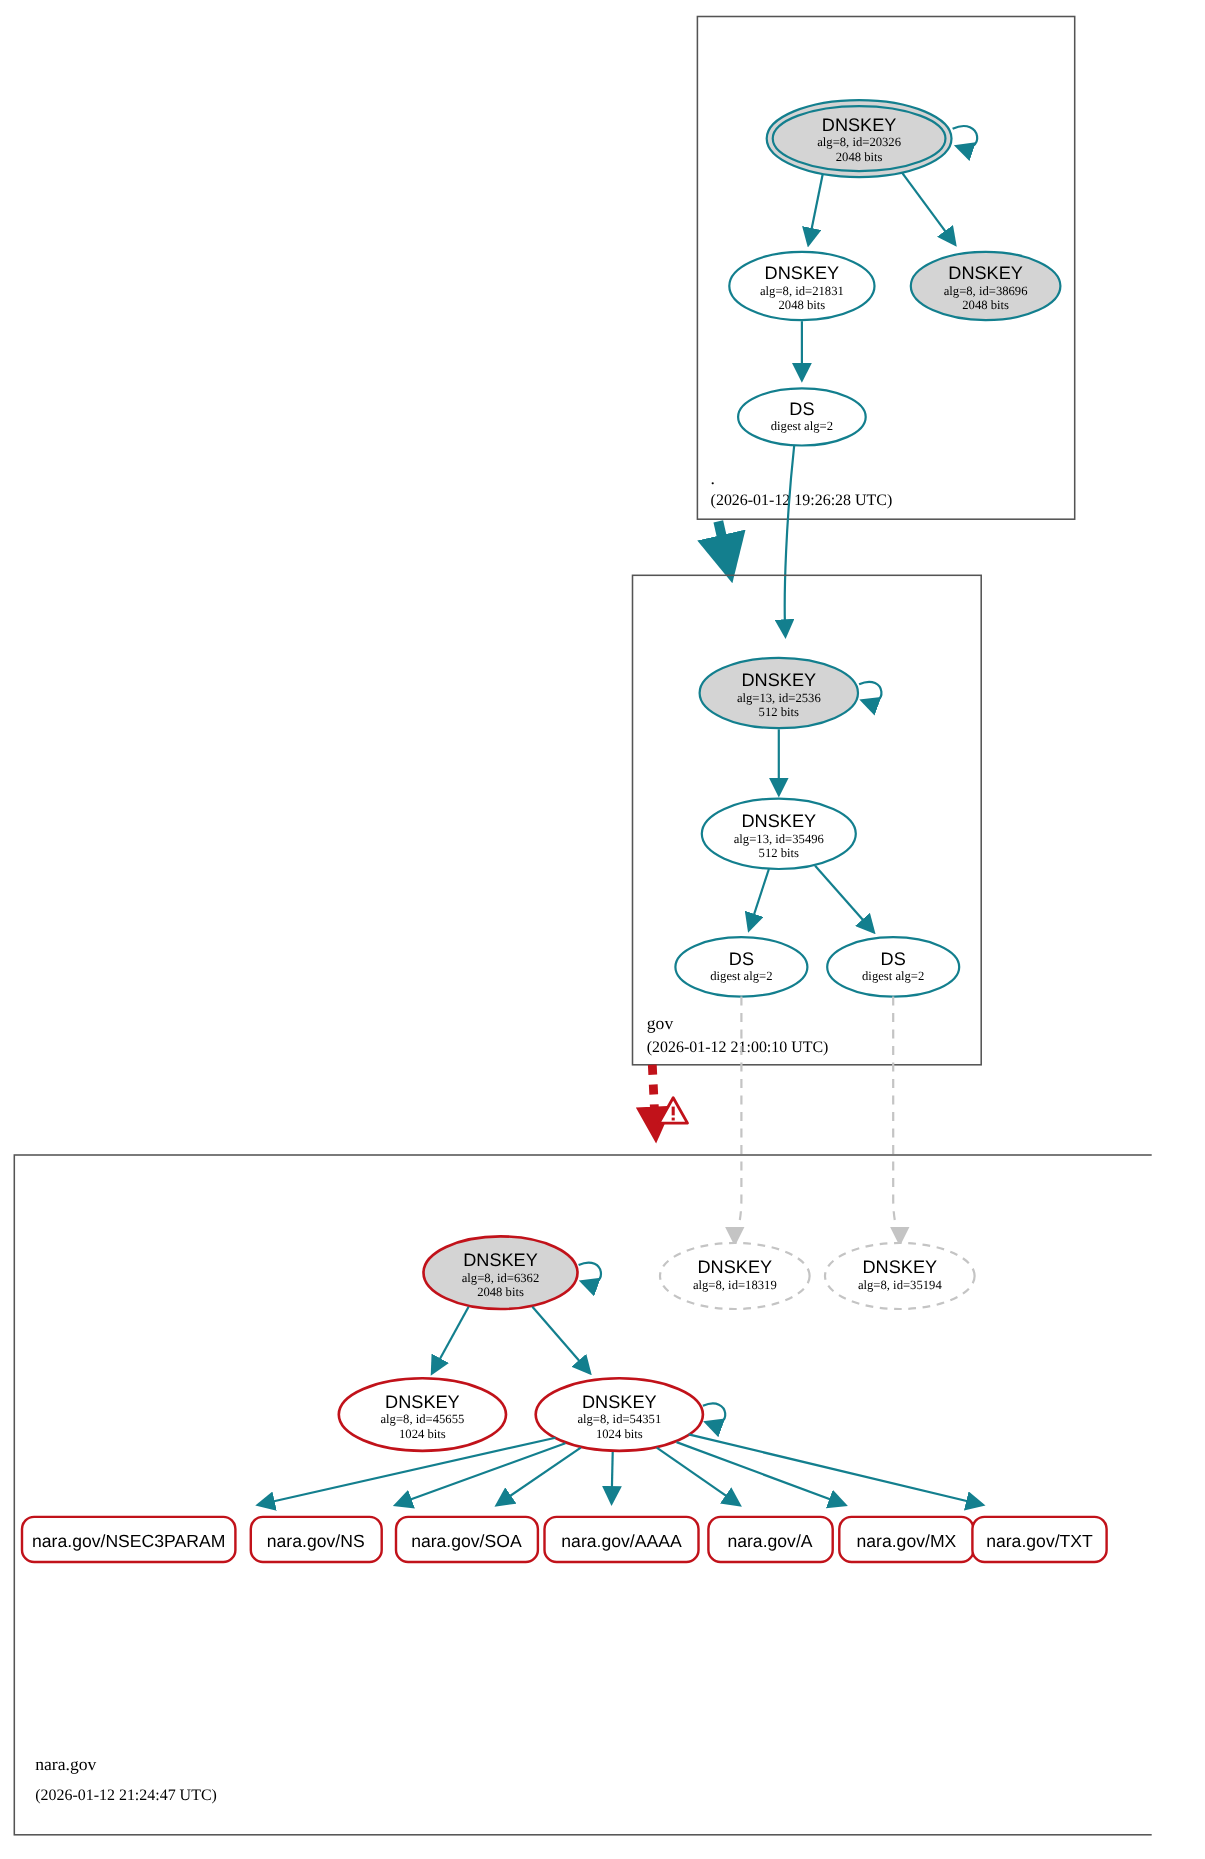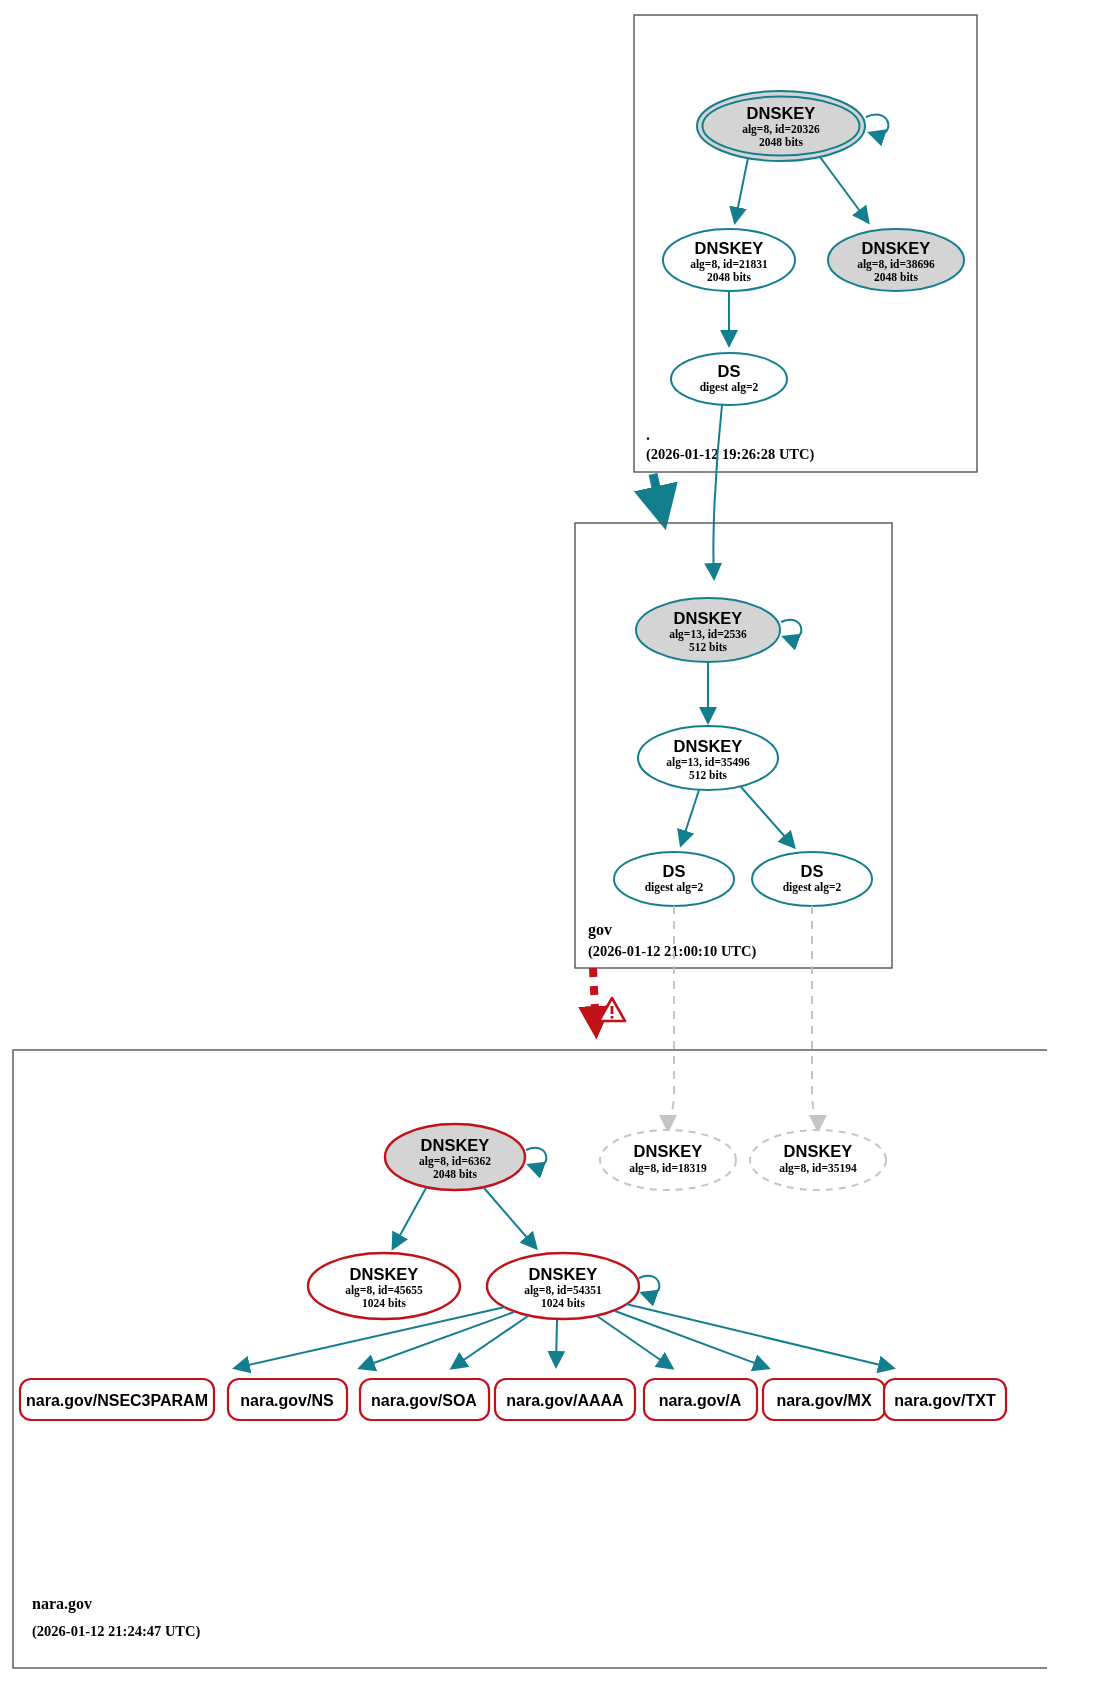--- a/index.html
+++ b/index.html
@@ -1,17 +1,17 @@
 <!DOCTYPE html>
 <html><head>
 <meta charset="utf-8">
 <style>
   html,body{margin:0;padding:0;background:#ffffff;}
   body{width:1095px;height:1690px;font-family:"Liberation Sans",sans-serif;}
-  #stage{position:relative;width:1047px;height:1690px;overflow:hidden;font-weight:bold;}
+  #stage{position:relative;width:1047px;height:1690px;overflow:hidden;}
   svg#graph{position:absolute;left:0;top:0;width:1095px;height:1690px;}
   .zone-rect{fill:none;stroke:#545454;stroke-width:1.4;}
   .nd-label-1{font-family:"Liberation Sans",sans-serif;font-size:16.5px;fill:#000;}
   .nd-label-2{font-family:"Liberation Serif",serif;font-size:11.5px;fill:#000;}
   .rr-label{font-family:"Liberation Sans",sans-serif;font-size:16px;fill:#000;}
   .zone-name{font-family:"Liberation Serif",serif;font-size:16px;fill:#000;}
   .zone-time{font-family:"Liberation Serif",serif;font-size:14.5px;fill:#000;}
   .ell-teal{fill:#ffffff;stroke:#137f8e;stroke-width:2;}
   .ell-teal-gray{fill:#d4d4d4;stroke:#137f8e;stroke-width:2;}
   .ell-red{fill:#ffffff;stroke:#c1121a;stroke-width:2.4;}

